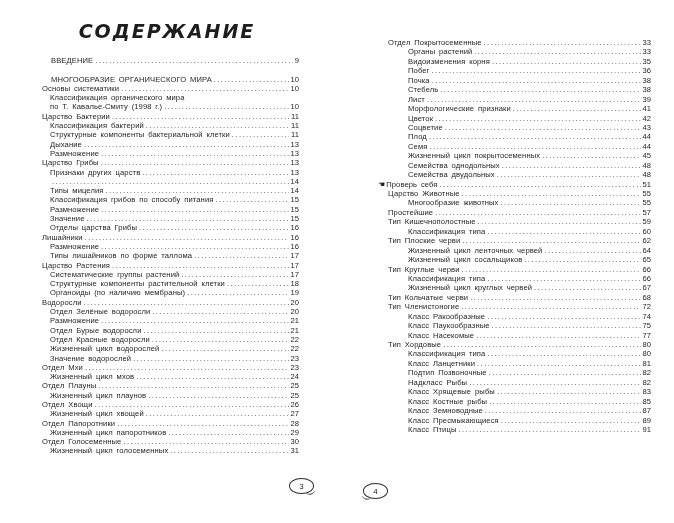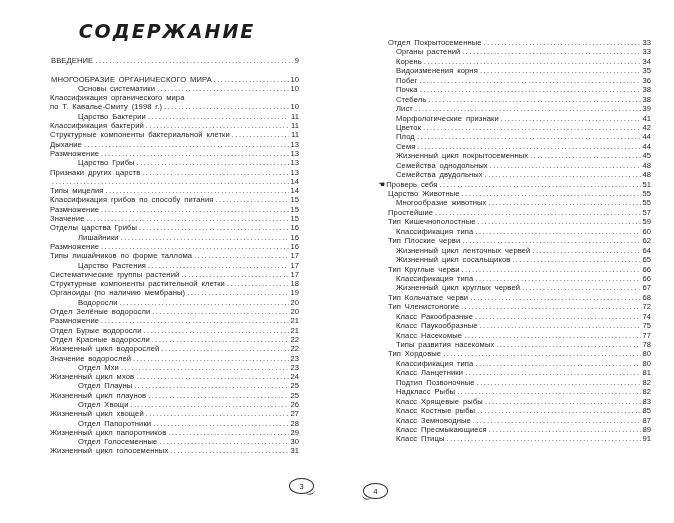--- a/index.html
+++ b/index.html
@@ -26,25 +26,25 @@
   .lbl{white-space:nowrap;letter-spacing:0.1px;word-spacing:1.6px;}
   .dots{flex:1 1 auto;overflow:hidden;white-space:nowrap;margin:0 2px;color:#2a2a2a;}
   .dots::before{
     content:"...........................................................................................................";
     letter-spacing:1.4px;
   }
   .pg{white-space:nowrap;}
   .gap{height:9.3px;}
   
   #left-page .lvl0{padding-left:16px;}
-  #left-page .lvl1{padding-left:7px;margin-left:36px;}
+  #left-page .lvl1{padding-left:7px;}
   #left-page .lvl2{padding-left:15px;}
   
   #right-page .lvl1{padding-left:0;text-align:right;}
-  #right-page .lvl2{padding-left:8px;}
+  #right-page .lvl2{padding-left:8px;margin-left:12px;}
   .entry-icon{
     display:inline-block;width:9px;margin-left:-10px;margin-right:1px;
     font-size:8px;line-height:8px;color:#222;
   }
   .badge{
     position:absolute;border:1.2px solid #2a2a2a;border-radius:50%;
     display:flex;align-items:center;justify-content:center;
     font-size:8px;background:#fff;
   }
   #badge-left{left:289px;top:478px;width:23px;height:14px;}
@@ -279,25 +279,20 @@
         <span class="lbl">Отдел Покрытосеменные</span>
         <span class="dots"></span>
         <span class="pg">33</span>
       </div>
       <div class="toc-row lvl2">
         <span class="lbl">Органы растений</span>
         <span class="dots"></span>
         <span class="pg">33</span>
       </div>
       <div class="toc-row lvl2">
-        <span class="lbl">Корень</span>
-        <span class="dots"></span>
-        <span class="pg">34</span>
-      </div>
-      <div class="toc-row lvl2">
         <span class="lbl">Видоизменения корня</span>
         <span class="dots"></span>
         <span class="pg">35</span>
       </div>
       <div class="toc-row lvl2">
         <span class="lbl">Побег</span>
         <span class="dots"></span>
         <span class="pg">36</span>
       </div>
       <div class="toc-row lvl2">
@@ -317,20 +312,25 @@
       </div>
       <div class="toc-row lvl2">
         <span class="lbl">Морфологические признаки</span>
         <span class="dots"></span>
         <span class="pg">41</span>
       </div>
       <div class="toc-row lvl2">
         <span class="lbl">Цветок</span>
         <span class="dots"></span>
         <span class="pg">42</span>
+      </div>
+      <div class="toc-row lvl2">
+        <span class="lbl">Соцветие</span>
+        <span class="dots"></span>
+        <span class="pg">43</span>
       </div>
       <div class="toc-row lvl2">
         <span class="lbl">Плод</span>
         <span class="dots"></span>
         <span class="pg">44</span>
       </div>
       <div class="toc-row lvl2">
         <span class="lbl">Семя</span>
         <span class="dots"></span>
         <span class="pg">44</span>
@@ -428,25 +428,20 @@
       </div>
       <div class="toc-row lvl2">
         <span class="lbl">Класс Паукообразные</span>
         <span class="dots"></span>
         <span class="pg">75</span>
       </div>
       <div class="toc-row lvl2">
         <span class="lbl">Класс Насекомые</span>
         <span class="dots"></span>
         <span class="pg">77</span>
-      </div>
-      <div class="toc-row lvl2">
-        <span class="lbl">Типы развития насекомых</span>
-        <span class="dots"></span>
-        <span class="pg">78</span>
       </div>
       <div class="toc-row lvl1">
         <span class="lbl">Тип Хордовые</span>
         <span class="dots"></span>
         <span class="pg">80</span>
       </div>
       <div class="toc-row lvl2">
         <span class="lbl">Классификация типа</span>
         <span class="dots"></span>
         <span class="pg">80</span>

